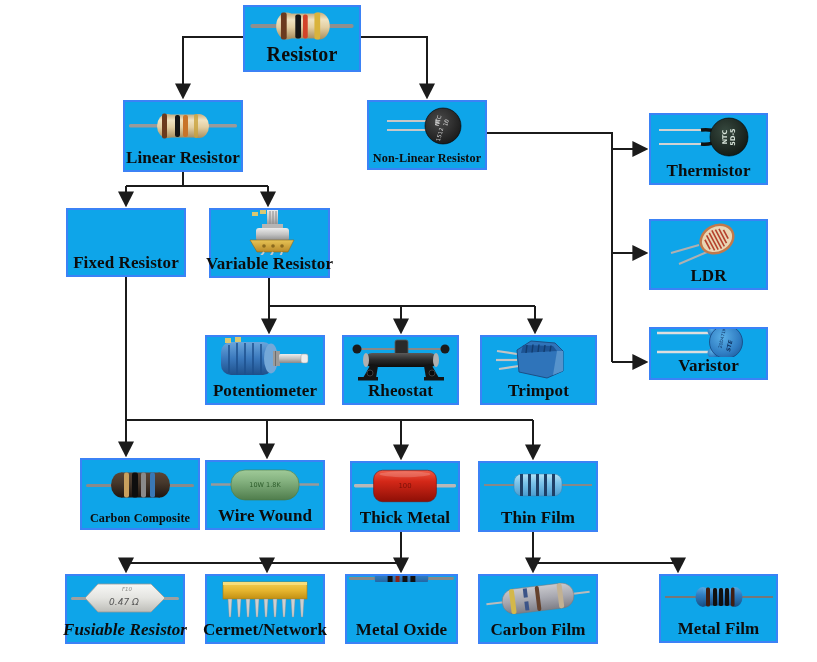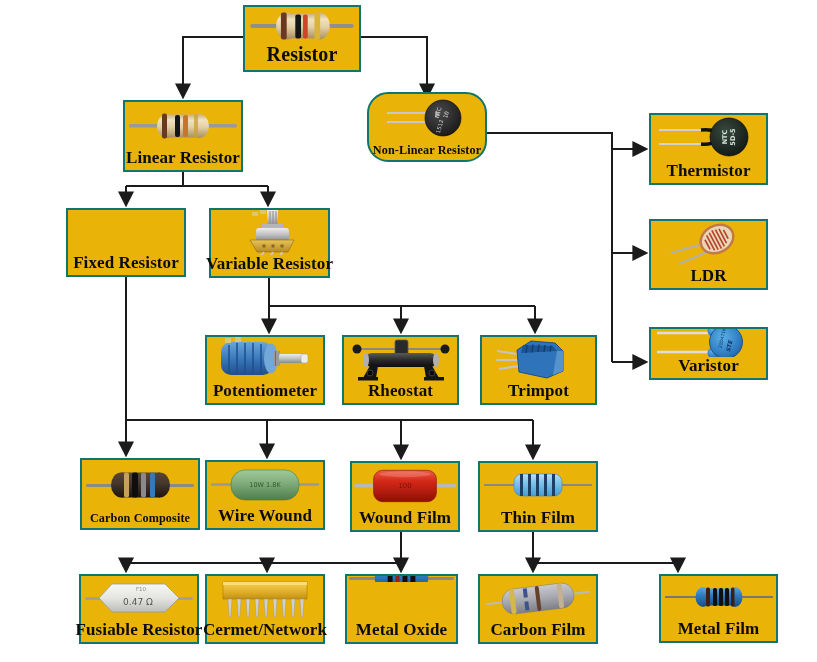--- a/index.html
+++ b/index.html
@@ -1,43 +1,43 @@
 <!DOCTYPE html>
 <html><head>
 <meta charset="utf-8">
 <style>
   html,body{margin:0;padding:0;background:#ffffff;}
   .stage{position:relative;width:817px;height:662px;background:#ffffff;overflow:hidden;
          font-family:"Liberation Serif",serif;}
   .wires{position:absolute;left:0;top:0;z-index:0;}
-  .node{position:absolute;z-index:1;background:#eab308;border:2px solid #0f766e;
+  .node{position:absolute;z-index:1;background:#0ea5e9;border:2px solid #3b82f6;
         box-sizing:border-box;display:flex;flex-direction:column;align-items:center;
         justify-content:flex-end;}
   .art{flex:1 1 auto;display:flex;align-items:center;justify-content:center;width:100%;overflow:hidden;}
   .lbl{font-weight:700;font-size:17px;line-height:1;color:#0c0c0c;white-space:nowrap;
        padding:0 1px 4px 1px;letter-spacing:.1px;}
   .lbl.big{font-size:20px;padding-bottom:6px;}
   .lbl.sm{font-size:12.2px;}
   
   #n-resistor{left:243px;top:5px;width:118px;height:67px;}
   #n-linear{left:123px;top:100px;width:120px;height:72px;}
-  #n-nonlinear{left:367px;top:92px;width:120px;height:70px;border-radius:21px;}
+  #n-nonlinear{left:367px;top:100px;width:120px;height:70px;}
   #n-thermistor{left:649px;top:113px;width:119px;height:72px;}
   #n-ldr{left:649px;top:219px;width:119px;height:71px;}
   #n-varistor{left:649px;top:327px;width:119px;height:53px;}
   #n-fixed{left:66px;top:208px;width:120px;height:69px;gap:45px;}
   #n-variable{left:209px;top:208px;width:121px;height:70px;}
   #n-potentiometer{left:205px;top:335px;width:120px;height:70px;text-align:center;}
   #n-rheostat{left:342px;top:335px;width:117px;height:70px;}
   #n-trimpot{left:480px;top:335px;width:117px;height:70px;}
   #n-carboncomposite{left:80px;top:458px;width:120px;height:72px;}
   #n-wirewound{left:205px;top:460px;width:120px;height:70px;}
   #n-thickfilm{left:350px;top:461px;width:110px;height:71px;}
   #n-thinfilm{left:478px;top:461px;width:120px;height:71px;}
-  #n-fusiable{left:79px;top:574px;width:120px;height:70px;}
+  #n-fusiable{left:65px;top:574px;width:120px;height:70px;font-style:italic;}
   #n-cermet{left:205px;top:574px;width:120px;height:70px;}
   #n-metaloxide{left:345px;top:574px;width:113px;height:70px;gap:39px;}
   #n-carbonfilm{left:478px;top:574px;width:120px;height:70px;}
   #n-metalfilm{left:628px;top:574px;width:119px;height:69px;margin-left:31px;}
   svg text{font-family:"DejaVu Sans",sans-serif;}
 </style>
 </head>
 <body>
 
 <div class="stage">
@@ -399,21 +399,21 @@
 
   <div class="node" id="n-thickfilm">
     <div class="art">
       <svg width="108" height="44" viewBox="0 0 108 44">
         <rect x="2" y="20" width="104" height="3.5" rx="1.5" fill="#b8b8b8"></rect>
         <rect x="22" y="6" width="64" height="32" rx="9" fill="url(#gRed)" stroke="#7a0e06" stroke-width=".6"></rect>
         <ellipse cx="54" cy="10" rx="26" ry="3" fill="#ffffff" opacity=".18"></ellipse>
         <text x="54" y="24" text-anchor="middle" font-size="7" fill="#6e0d05" opacity=".85">100</text>
       </svg>
     </div>
-    <div class="lbl">Wound Film</div>
+    <div class="lbl">Thick Metal</div>
   </div>
 
   <div class="node" id="n-thinfilm">
     <div class="art">
       <svg width="112" height="44" viewBox="0 0 112 44">
         <line x1="2" y1="21" x2="110" y2="21" stroke="#888" stroke-width="2"></line>
         <rect x="32" y="10" width="48" height="22" rx="8" fill="url(#gSky)" stroke="#3a88b8" stroke-width=".6"></rect>
         <rect x="38" y="10" width="3" height="22" fill="#1d3f66"></rect>
         <rect x="46" y="10" width="3" height="22" fill="#1d3f66"></rect>
         <rect x="54" y="10" width="3" height="22" fill="#1d3f66"></rect>

